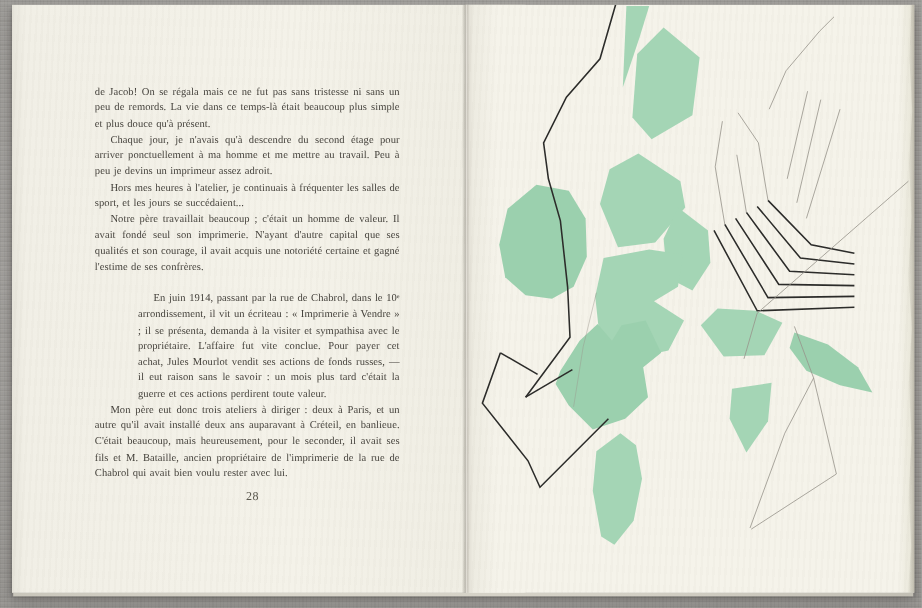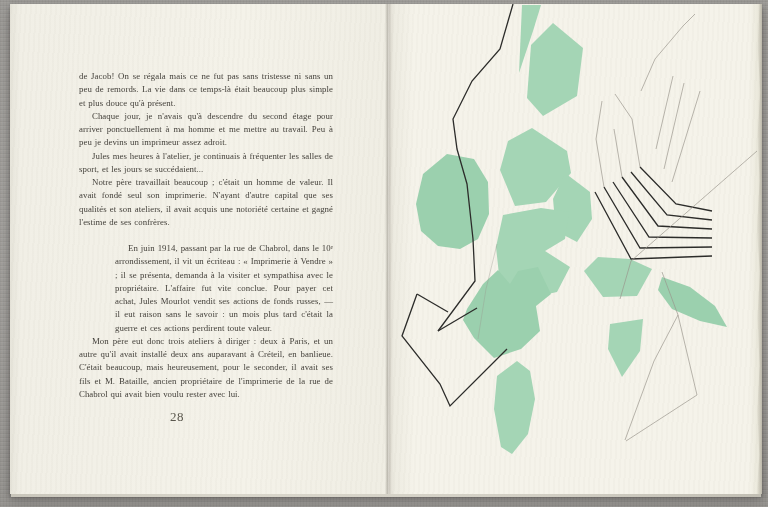--- a/index.html
+++ b/index.html
@@ -58,41 +58,41 @@
     position:absolute;left:69px;top:66px;width:254px;
     color:var(--text);
     font-size:8.8px;line-height:13.25px;
     text-align:justify;word-spacing:.6px;letter-spacing:.05px;
   }
   .textblock p{margin:0;text-indent:13px;}
   .textblock p.noindent{text-indent:0;}
   .textblock p.section{margin-top:13px;margin-left:36px;}
   .pagenum{
     position:absolute;left:160px;top:405px;width:46px;
-    text-align:left;font-size:13px;color:#5a574d;letter-spacing:.5px;
+    text-align:right;font-size:10px;color:#5a574d;letter-spacing:.5px;
   }
   svg.art{position:absolute;left:0;top:0;display:block;}
   .gshape{fill:var(--green);}
   .gshape.dk{fill:#9bd0ae;}
   .bline{fill:none;stroke:var(--ink);stroke-width:1.3;stroke-linejoin:miter;stroke-linecap:butt;}
   .gline{fill:none;stroke:var(--gline);stroke-width:.8;opacity:.85;}
   .gline.faint{opacity:.45;}
 </style>
 </head>
 <body>
 
 <div class="scene">
   <div class="book">
 
     <div class="page left">
       <div class="textblock">
         <p class="noindent">de Jacob! On se régala mais ce ne fut pas sans tristesse ni sans un peu de remords. La vie dans ce temps-là était beaucoup plus simple et plus douce qu'à présent.</p>
         <p>Chaque jour, je n'avais qu'à descendre du second étage pour arriver ponctuellement à ma homme et me mettre au travail. Peu à peu je devins un imprimeur assez adroit.</p>
-        <p>Jules mes heures à l'atelier, je continuais à fréquenter les salles de sport, et les jours se succédaient...</p>
-        <p>Notre père travaillait beaucoup ; c'était un homme de valeur. Il avait fondé seul son imprimerie. N'ayant d'autre capital que ses qualités et son ateliers, il avait acquis une notoriété certaine et gagné l'estime de ses confrères.</p>
+        <p>Hors mes heures à l'atelier, je continuais à fréquenter les salles de sport, et les jours se succédaient...</p>
+        <p>Notre père travaillait beaucoup ; c'était un homme de valeur. Il avait fondé seul son imprimerie. N'ayant d'autre capital que ses qualités et son courage, il avait acquis une notoriété certaine et gagné l'estime de ses confrères.</p>
         <p class="section">En juin 1914, passant par la rue de Chabrol, dans le 10ᵉ arrondissement, il vit un écriteau : « Imprimerie à Vendre » ; il se présenta, demanda à la visiter et sympathisa avec le propriétaire. L'affaire fut vite conclue. Pour payer cet achat, Jules Mourlot vendit ses actions de fonds russes, — il eut raison sans le savoir : un mois plus tard c'était la guerre et ces actions perdirent toute valeur.</p>
         <p>Mon père eut donc trois ateliers à diriger : deux à Paris, et un autre qu'il avait installé deux ans auparavant à Créteil, en banlieue. C'était beaucoup, mais heureusement, pour le seconder, il avait ses fils et M. Bataille, ancien propriétaire de l'imprimerie de la rue de Chabrol qui avait bien voulu rester avec lui.</p>
       </div>
       <div class="pagenum">28</div>
     </div>
 
     <div class="page right">
       <svg class="art" width="374" height="490" viewBox="0 0 374 490" aria-hidden="true">
 
         <polygon class="gshape" points="134,1 153,1 145,27 131,69"></polygon>

